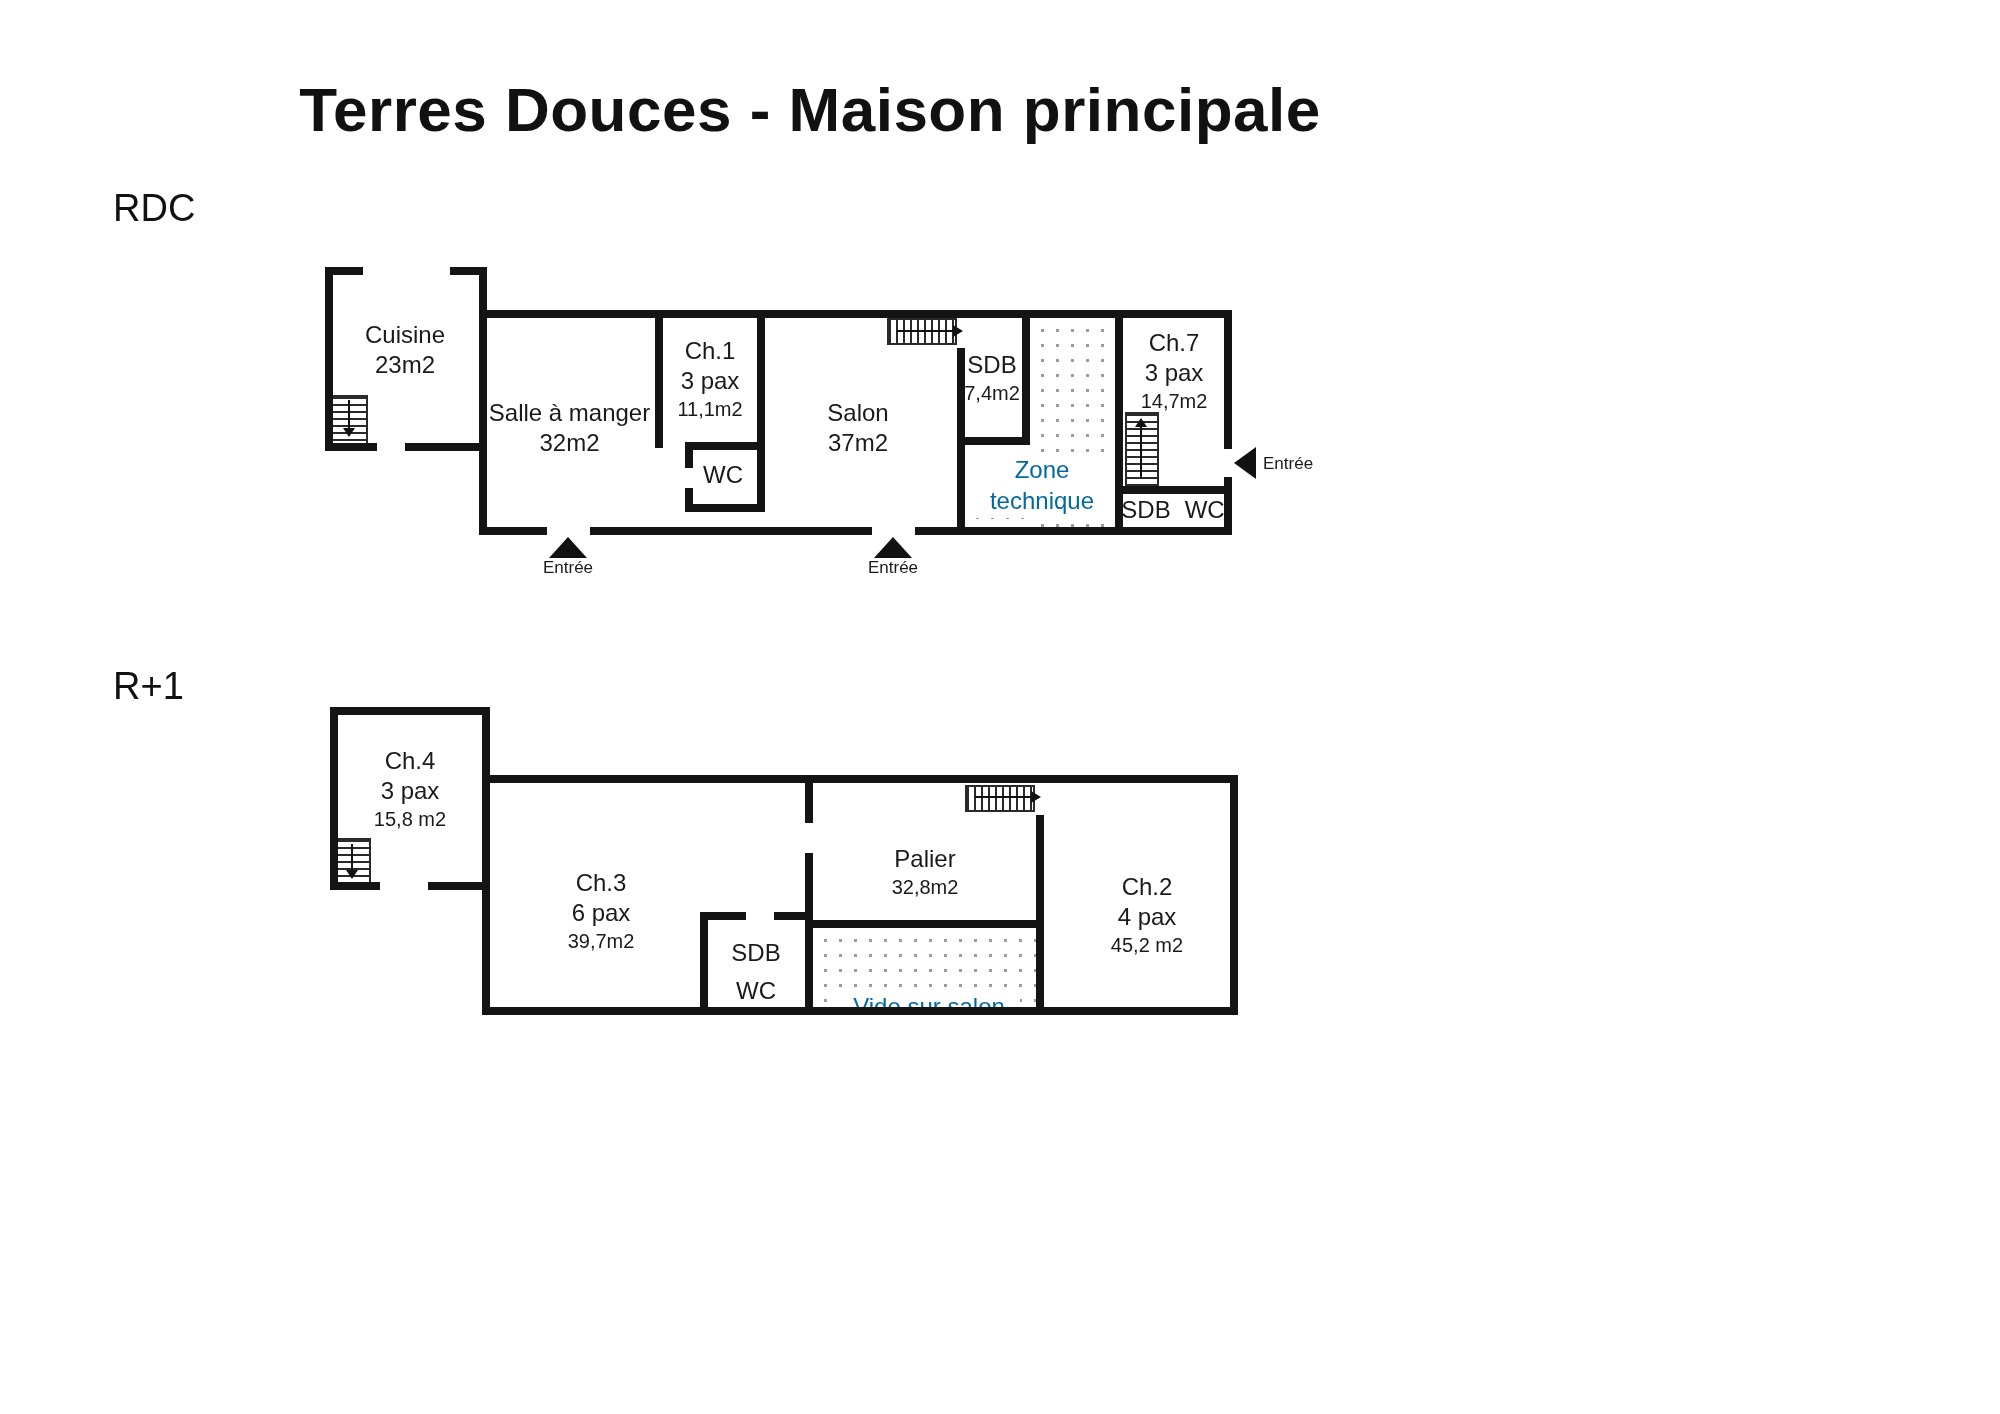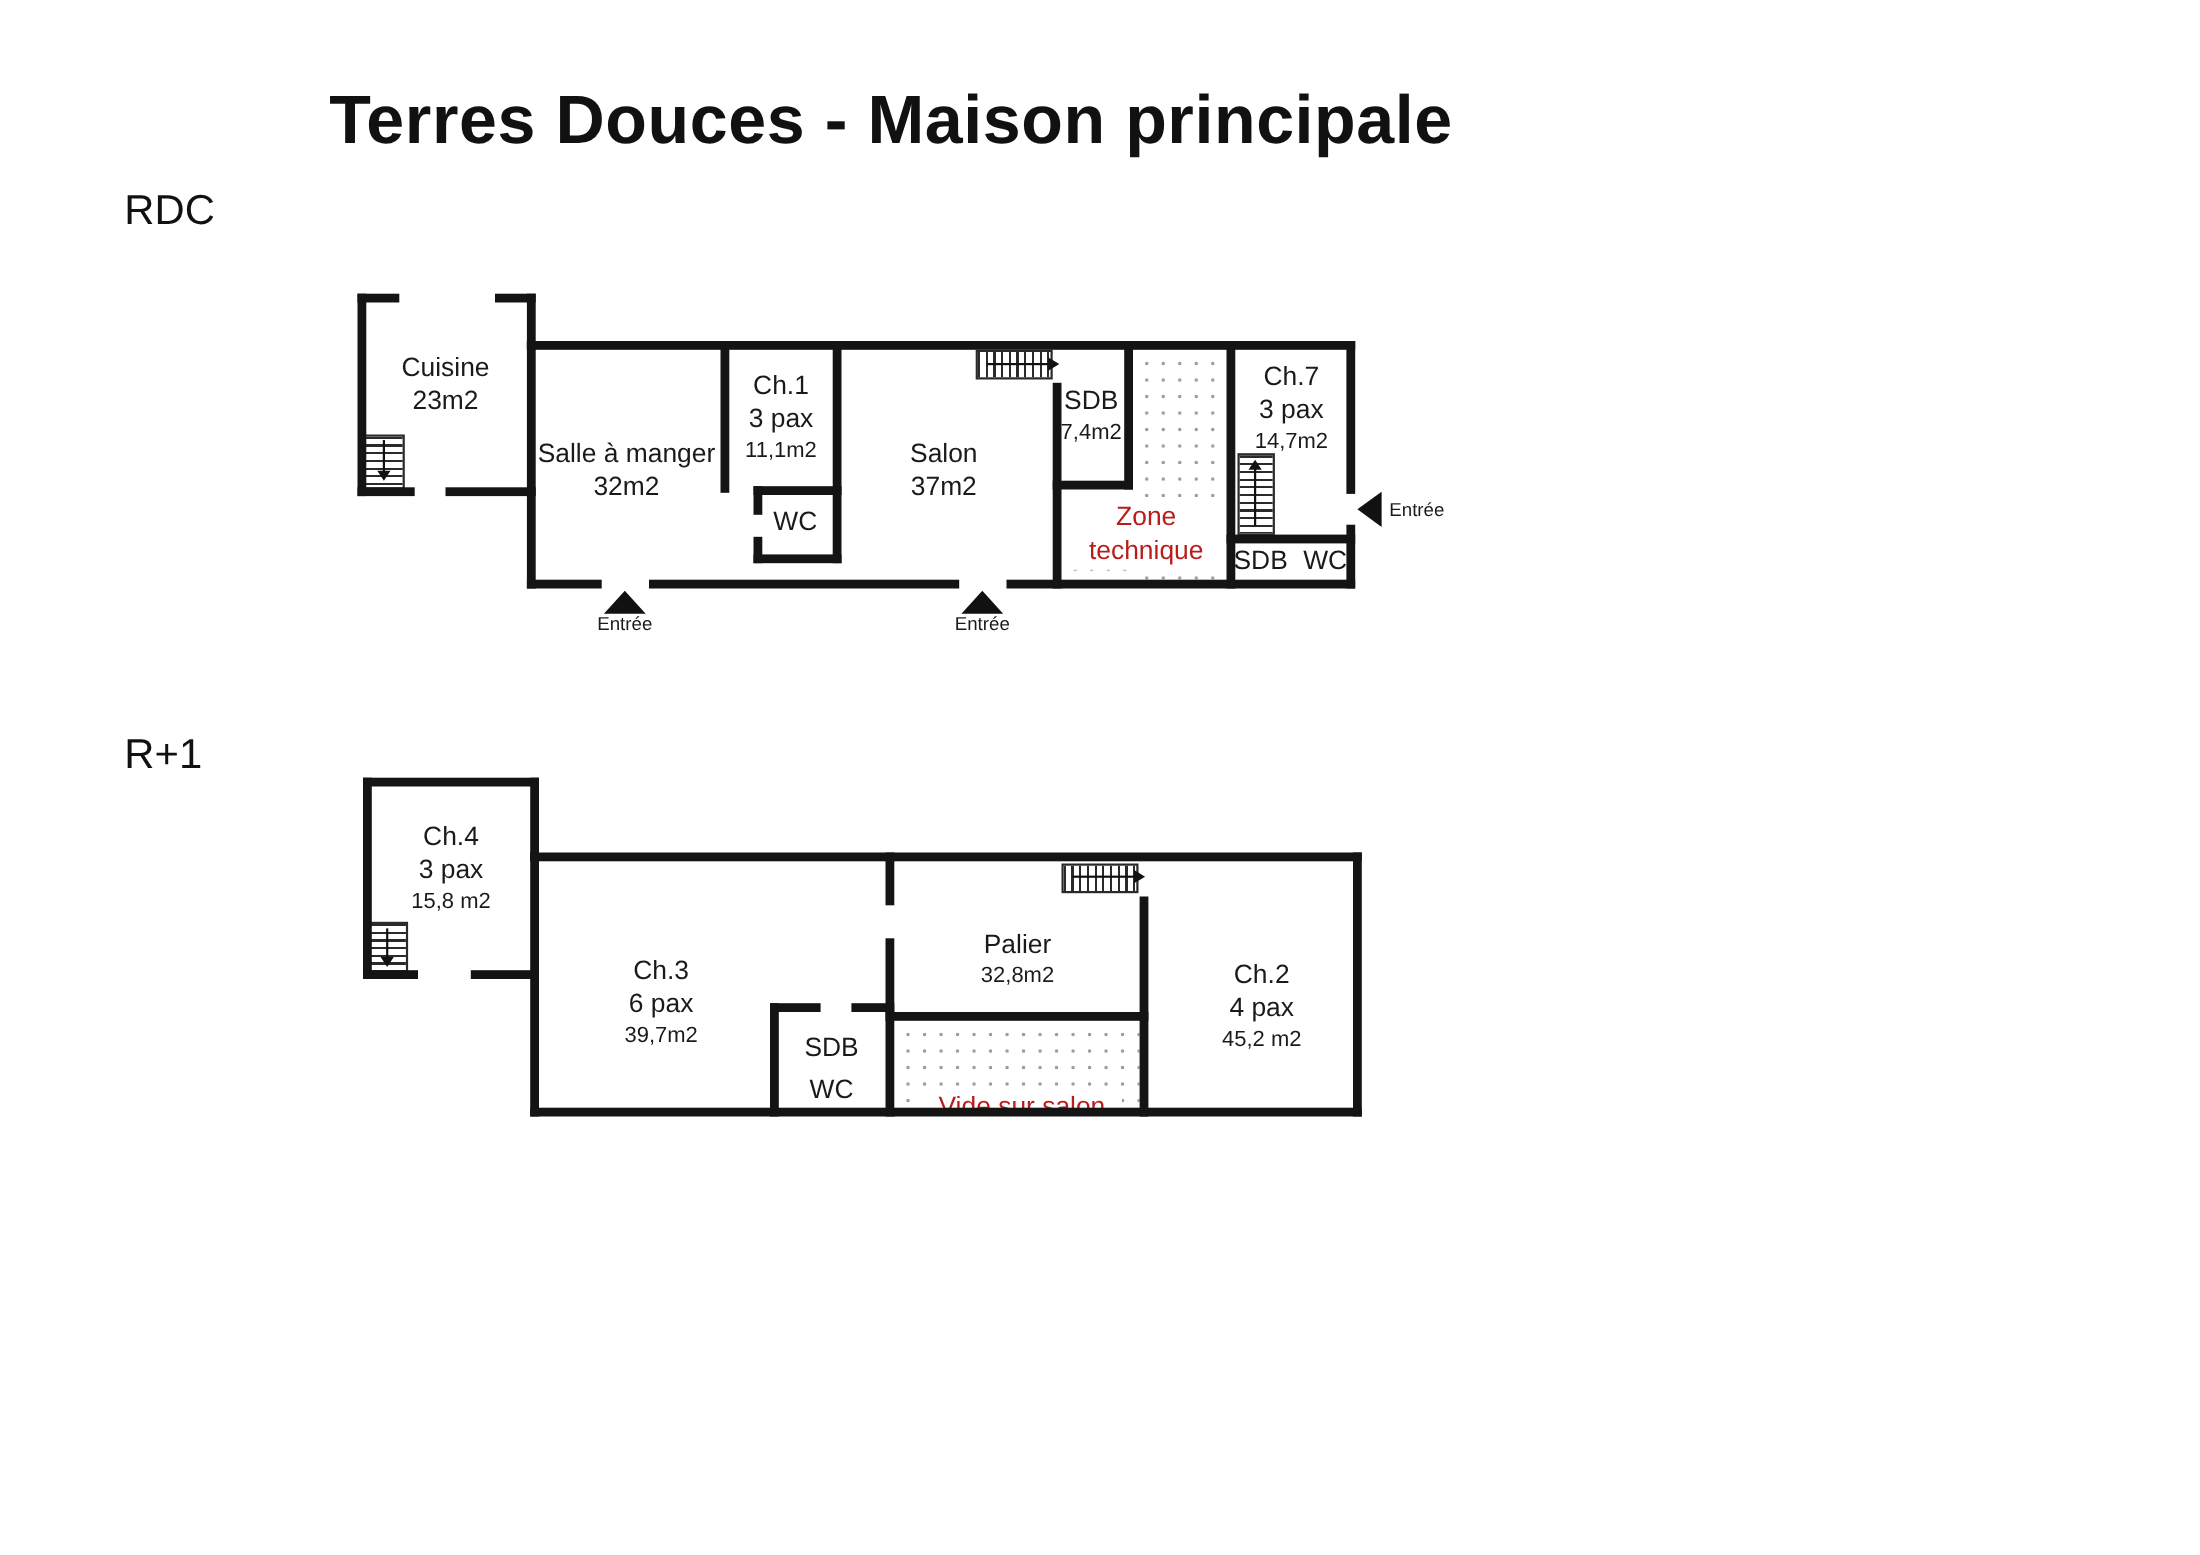--- a/index.html
+++ b/index.html
@@ -12,21 +12,21 @@
   .floor-label { position:absolute; font-size:38px; color:#111; }
 
   .wall { position:absolute; background:#141414; z-index:3; }
 
   .dots { position:absolute; z-index:1;
           background-image:radial-gradient(#9b9b9b 1.6px, transparent 1.8px);
           background-size:15px 15px; background-position:5px 5px; }
 
   .patch { position:absolute; z-index:2; background:#fff; display:flex;
            align-items:center; justify-content:center; text-align:center;
-           font-size:24px; line-height:31px; color:#b91c1c; }
+           font-size:24px; line-height:31px; color:#0369a1; }
 
   .stair { position:absolute; z-index:2; border:2px solid #2a2a2a; background-color:#fff; }
   .stair.h-rungs { background-image:repeating-linear-gradient(to bottom, #2a2a2a 0 2px, transparent 2px 7px); }
   .stair.v-rungs { background-image:repeating-linear-gradient(to right, #2a2a2a 0 2px, transparent 2px 7px); }
 
   .shaft { position:absolute; background:#111; z-index:5; }
   .head-down { position:absolute; width:0; height:0; z-index:5;
                border-left:6px solid transparent; border-right:6px solid transparent;
                border-top:9px solid #111; }
   .head-up { position:absolute; width:0; height:0; z-index:5;
@@ -48,21 +48,21 @@
               border-right:22px solid #111; }
   .entree-label { position:absolute; z-index:4; font-size:17px; text-align:center; color:#1a1a1a; }
 </style>
 </head>
 <body>
 
 <div class="canvas">
 
   <div class="title">Terres Douces - Maison principale</div>
 
-  <div class="floor-label" style="left:113px;top:171px">RDC</div>
+  <div class="floor-label" style="left:113px;top:187px">RDC</div>
   <div class="floor-label" style="left:113px;top:665px">R+1</div>
 
   <div>
 
     <div class="dots" style="left:1030px;top:318px;width:85px;height:209px"></div>
     <div class="dots" style="left:965px;top:445px;width:65px;height:82px"></div>
 
     <div class="wall" style="left:325px;top:267px;width:8px;height:184px"></div>
     <div class="wall" style="left:325px;top:267px;width:38px;height:8px"></div>
     <div class="wall" style="left:450px;top:267px;width:37px;height:8px"></div>

